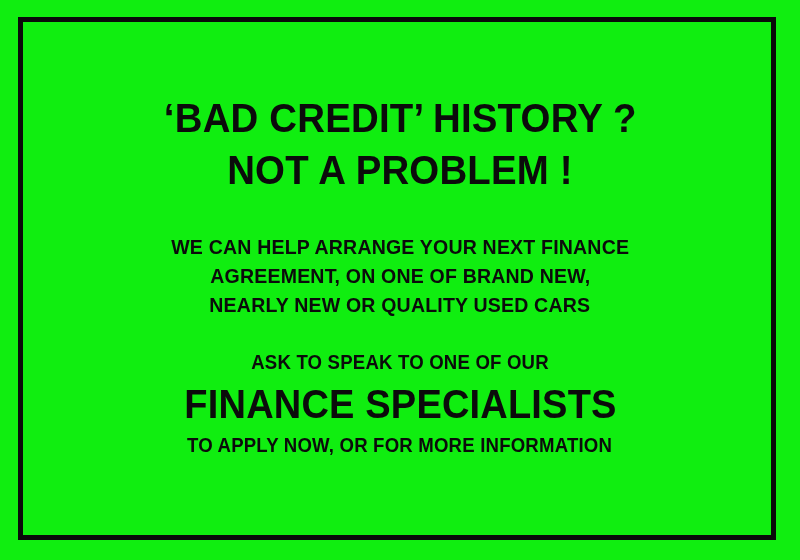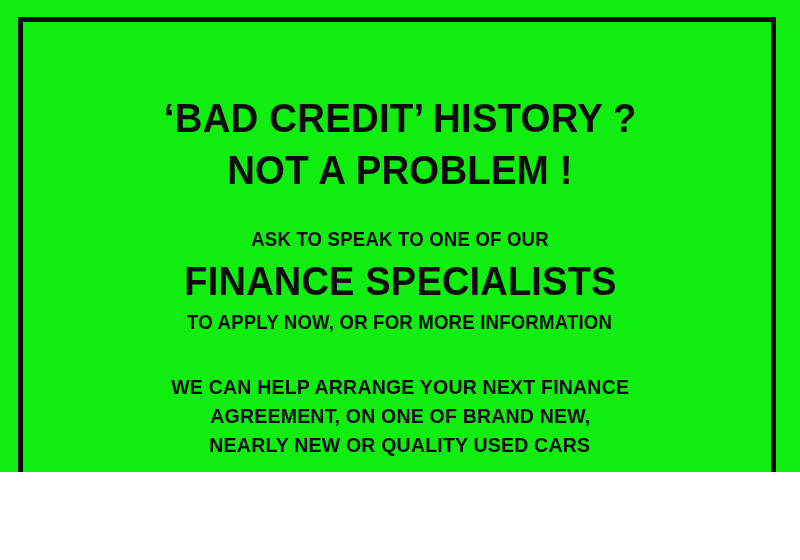--- a/index.html
+++ b/index.html
@@ -4,21 +4,21 @@
 <style>
   html, body {
     margin: 0;
     padding: 0;
     background: #ffffff;
   }
 
   #poster {
     position: relative;
     width: 800px;
-    height: 472px;
+    height: 560px;
     background: var(--bg, #10ee10);
     overflow: hidden;
     font-family: "Liberation Sans", "DejaVu Sans", sans-serif;
   }
 
   
   #frame {
     position: absolute;
     left: 18px;
     top: 17px;
@@ -121,26 +121,26 @@
 
   <div id="frame"></div>
 
   <div id="content">
 
     <div id="headline-block">
       <span class="line headline">‘BAD CREDIT’ HISTORY ?</span>
       <span class="line headline">NOT A PROBLEM !</span>
     </div>
 
+    <div id="body-block">
+      <span class="line body-line">WE CAN HELP ARRANGE YOUR NEXT FINANCE</span>
+      <span class="line body-line">AGREEMENT, ON ONE OF BRAND NEW,</span>
+      <span class="line body-line">NEARLY NEW OR QUALITY USED CARS</span>
+    </div>
+
     <div id="cta-block">
       <span class="line cta-lead">ASK TO SPEAK TO ONE OF OUR</span>
       <span class="line cta-main">FINANCE SPECIALISTS</span>
       <span class="line cta-tail">TO APPLY NOW, OR FOR MORE INFORMATION</span>
     </div>
 
-    <div id="body-block">
-      <span class="line body-line">WE CAN HELP ARRANGE YOUR NEXT FINANCE</span>
-      <span class="line body-line">AGREEMENT, ON ONE OF BRAND NEW,</span>
-      <span class="line body-line">NEARLY NEW OR QUALITY USED CARS</span>
-    </div>
-
   </div>
 </div>
 
 </body></html>

